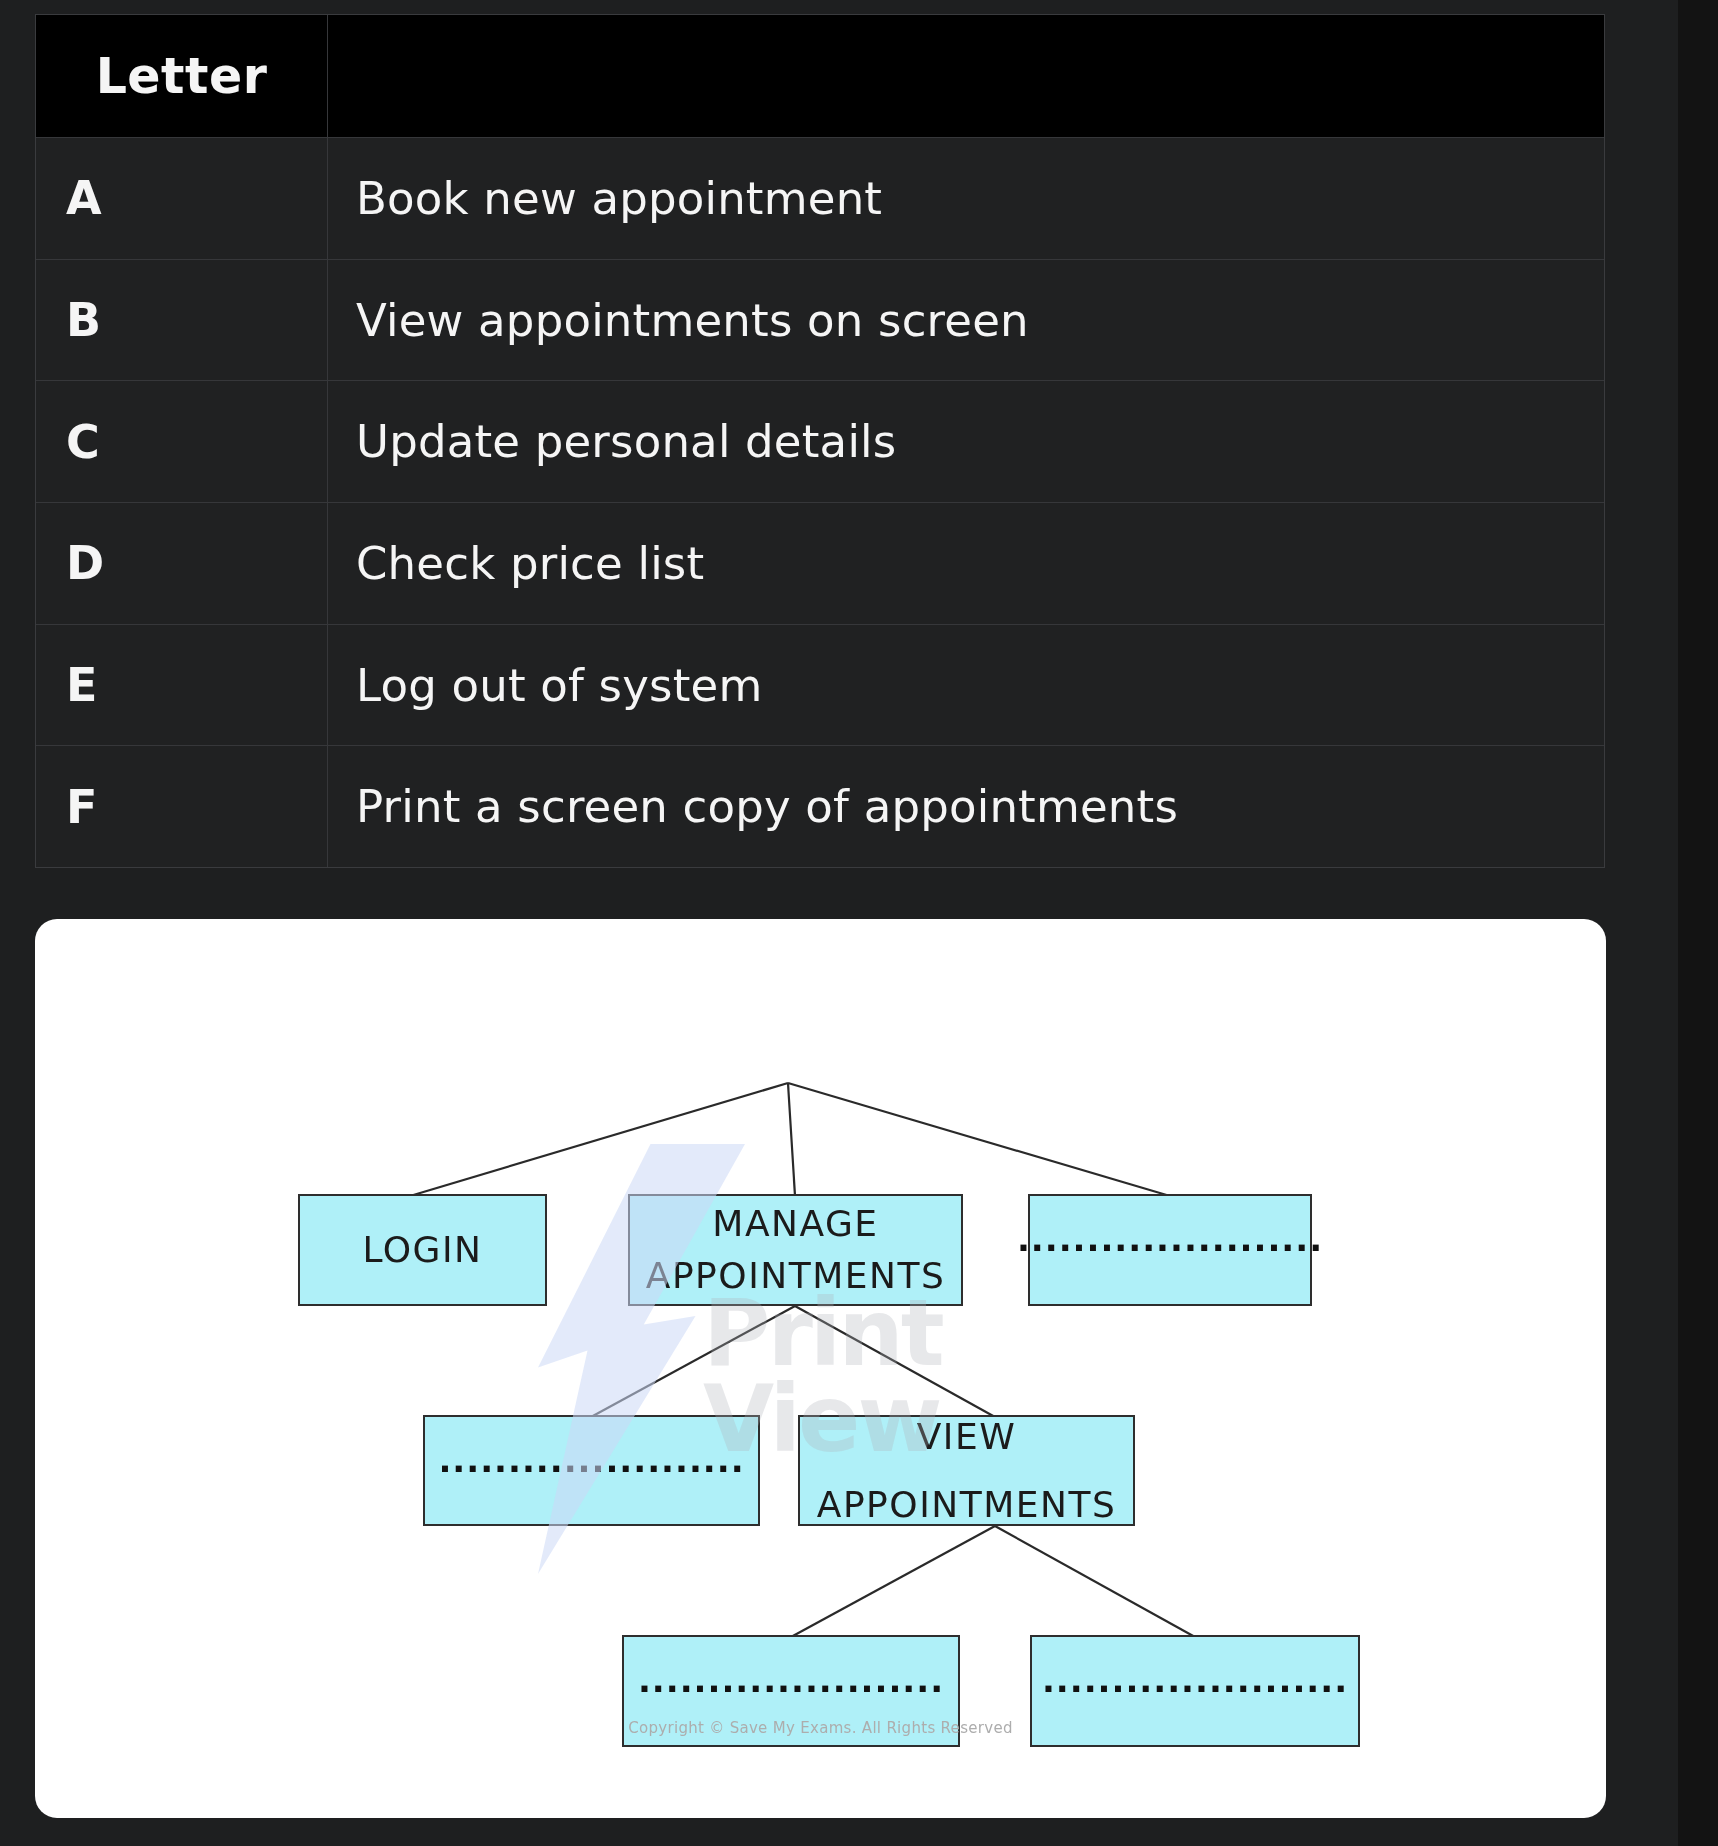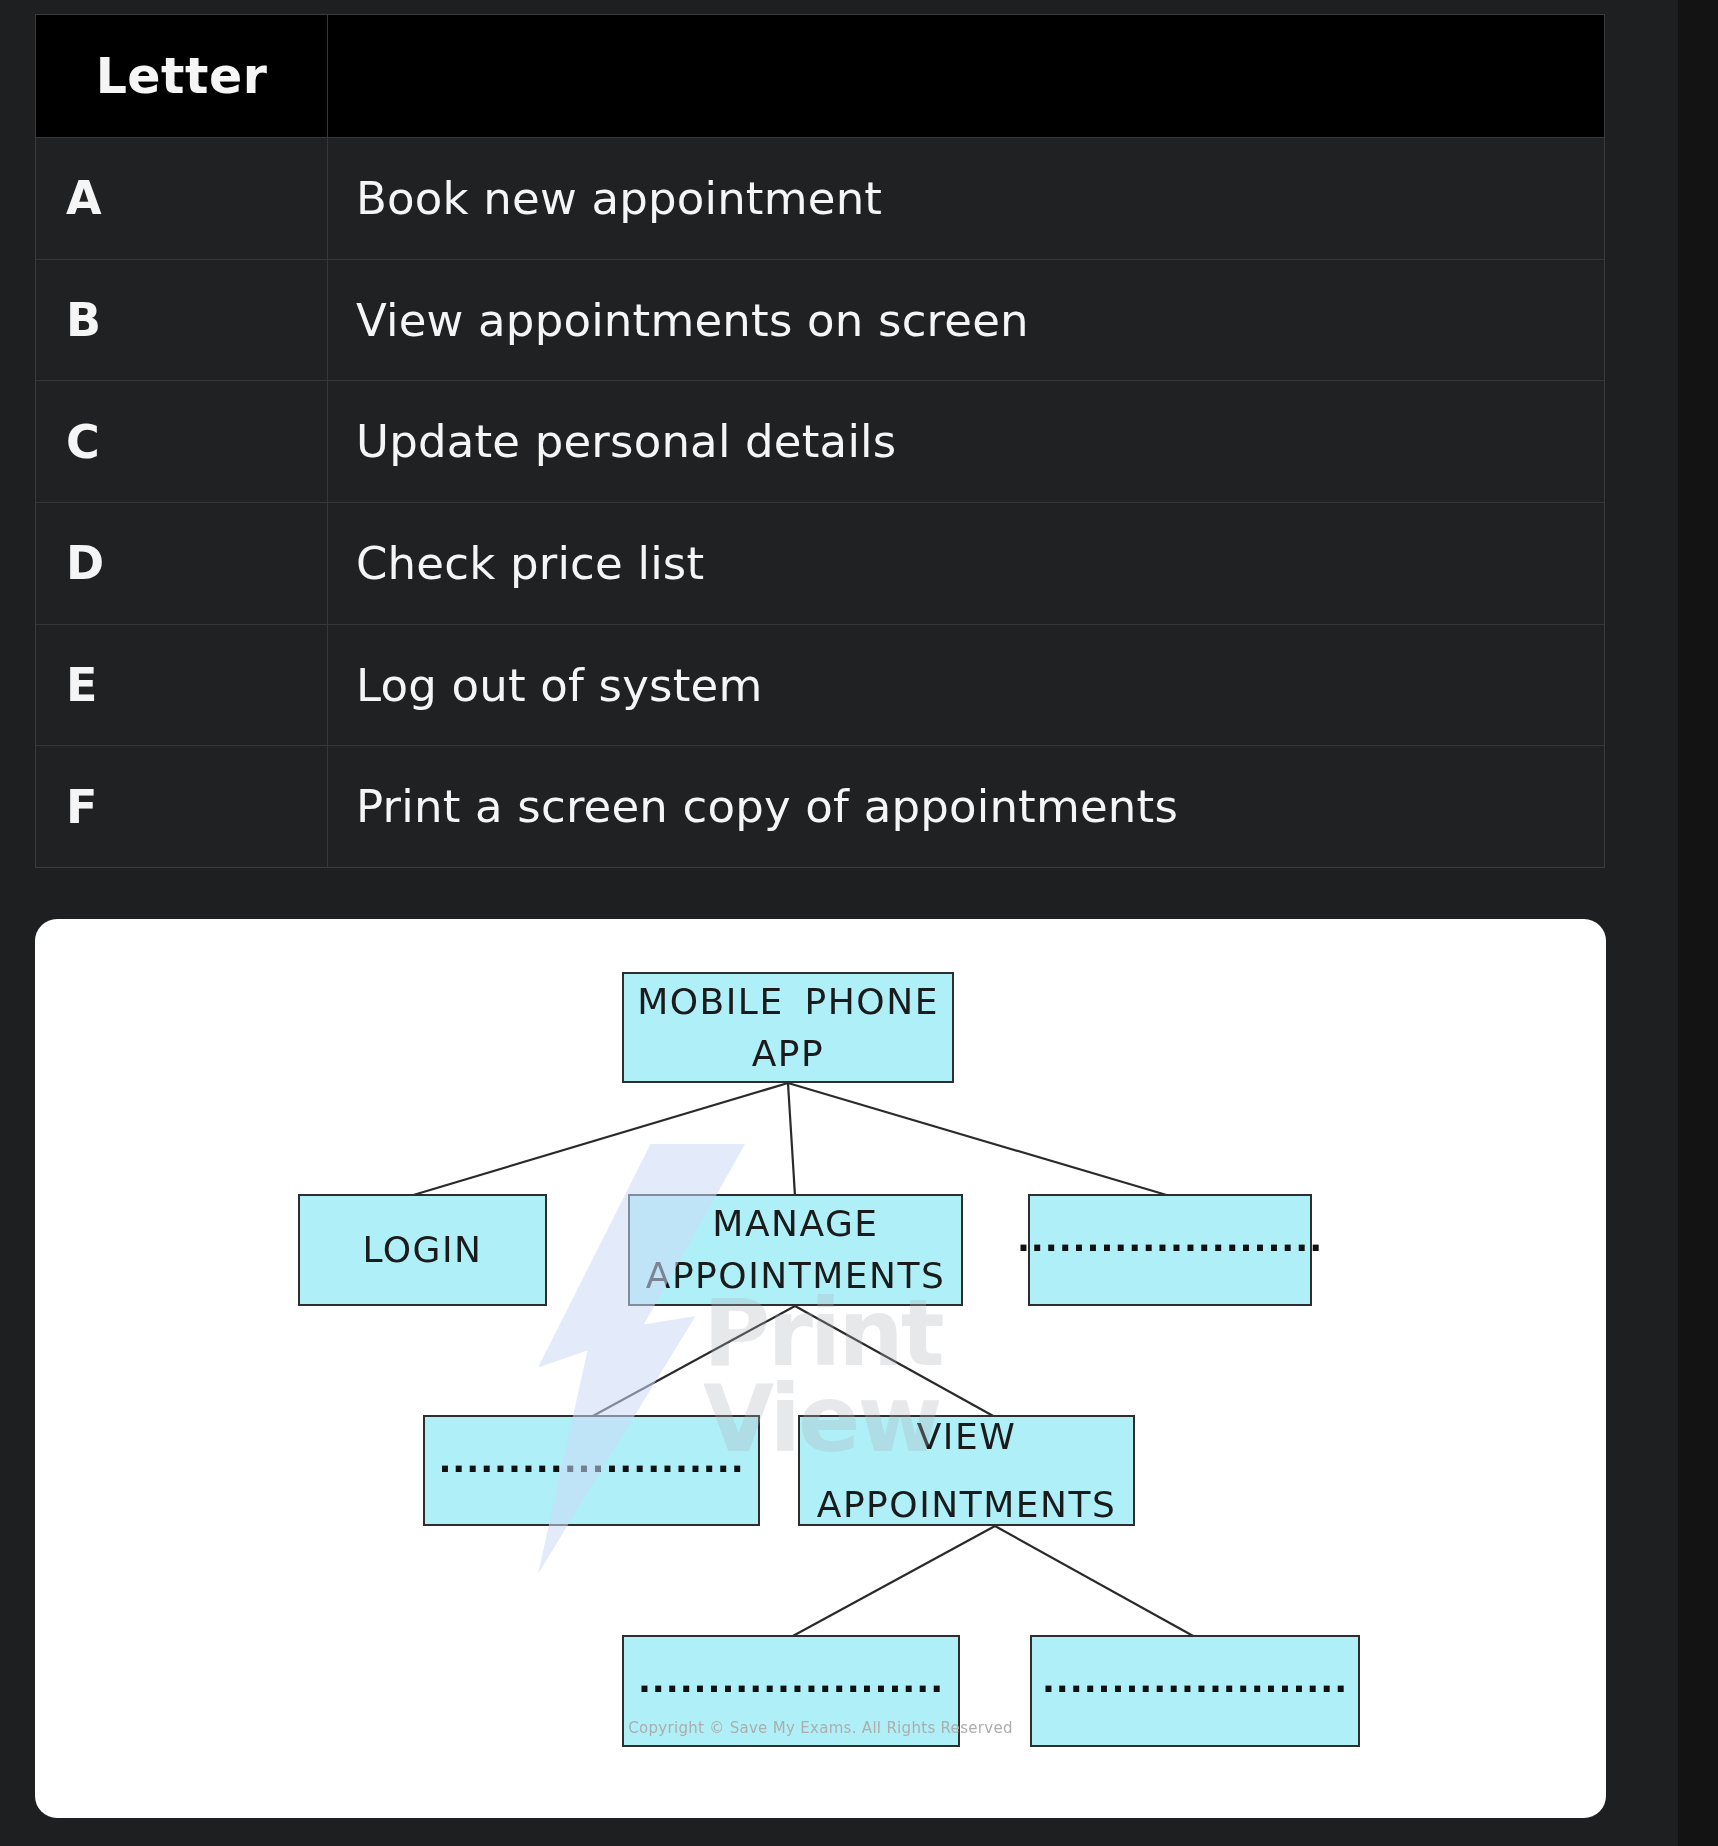--- a/index.html
+++ b/index.html
@@ -153,24 +153,20 @@
         <line x1="753" y1="164" x2="375" y2="277"></line>
         <line x1="753" y1="164" x2="760" y2="277"></line>
         <line x1="753" y1="164" x2="1135" y2="277"></line>
         <line x1="760" y1="387" x2="556" y2="498"></line>
         <line x1="760" y1="387" x2="960" y2="498"></line>
         <line x1="960" y1="607" x2="756" y2="718"></line>
         <line x1="960" y1="607" x2="1160" y2="718"></line>
       </g>
     </svg>
 
-    <div class="node node-root">
-      <span>MOBILE  PHONE</span>
-      <span>APP</span>
-    </div>
 
     <div class="node node-login">
       <span>LOGIN</span>
     </div>
 
     <div class="node node-manage">
       <span>MANAGE</span>
       <span>APPOINTMENTS</span>
     </div>
 

